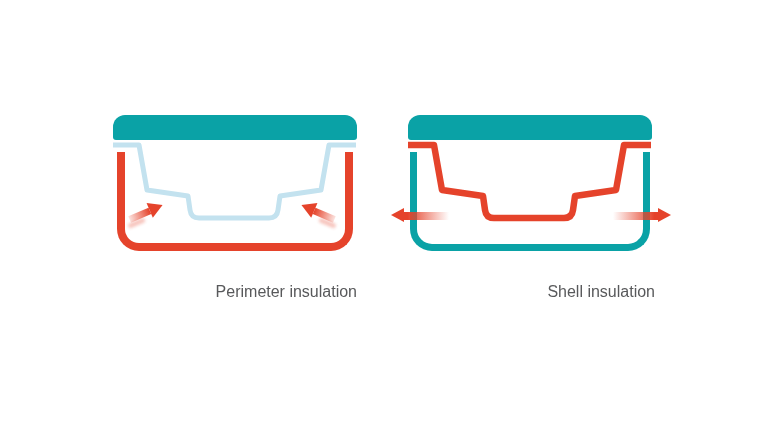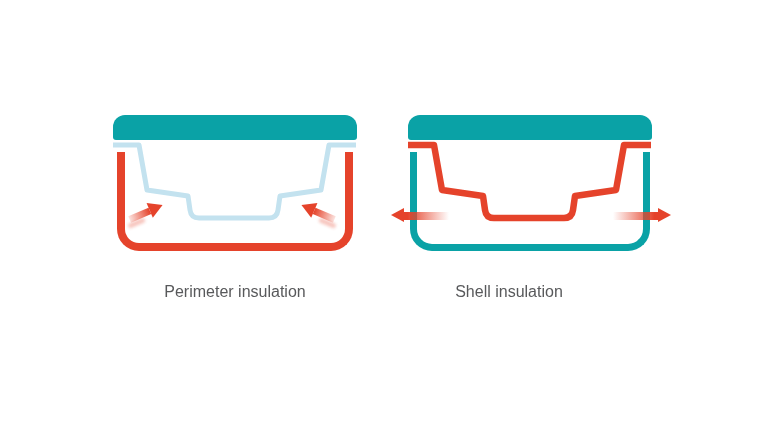--- a/index.html
+++ b/index.html
@@ -48,24 +48,24 @@
   .d-arrow-left{left:126px;top:204px;transform:rotate(-23deg);}
   .d-arrow-right{left:298px;top:204px;transform:scaleX(-1) rotate(-23deg);}
   .d-shaft{position:absolute;left:2px;top:4.5px;width:22px;height:7px;
     background:linear-gradient(to right,rgba(229,67,43,0.15),var(--red));}
   .d-head{position:absolute;left:24px;top:0;width:0;height:0;
     border-left:14px solid var(--red);border-top:8px solid transparent;border-bottom:8px solid transparent;}
   .d-fade{position:absolute;left:-2px;top:12px;width:18px;height:5px;border-radius:3px;
     background:var(--red);opacity:.3;filter:blur(1.5px);}
 
   
-  .caption{position:absolute;width:244px;top:283px;text-align:center;
+  .caption{position:absolute;width:244px;top:283px;text-align:right;
     font-size:16px;line-height:18px;color:var(--labelgray);}
   .caption-left{left:113px;}
-  .caption-right{left:387px;}
+  .caption-right{left:411px;}
 </style>
 </head>
 <body>
 
 <div class="stage">
 
   <div class="fig">
     <div class="lid lid-left"></div>
     <div class="shell shell-red"></div>
     <svg class="liner" style="left:105px;top:135px;" width="260" height="95" viewBox="105 135 260 95">

